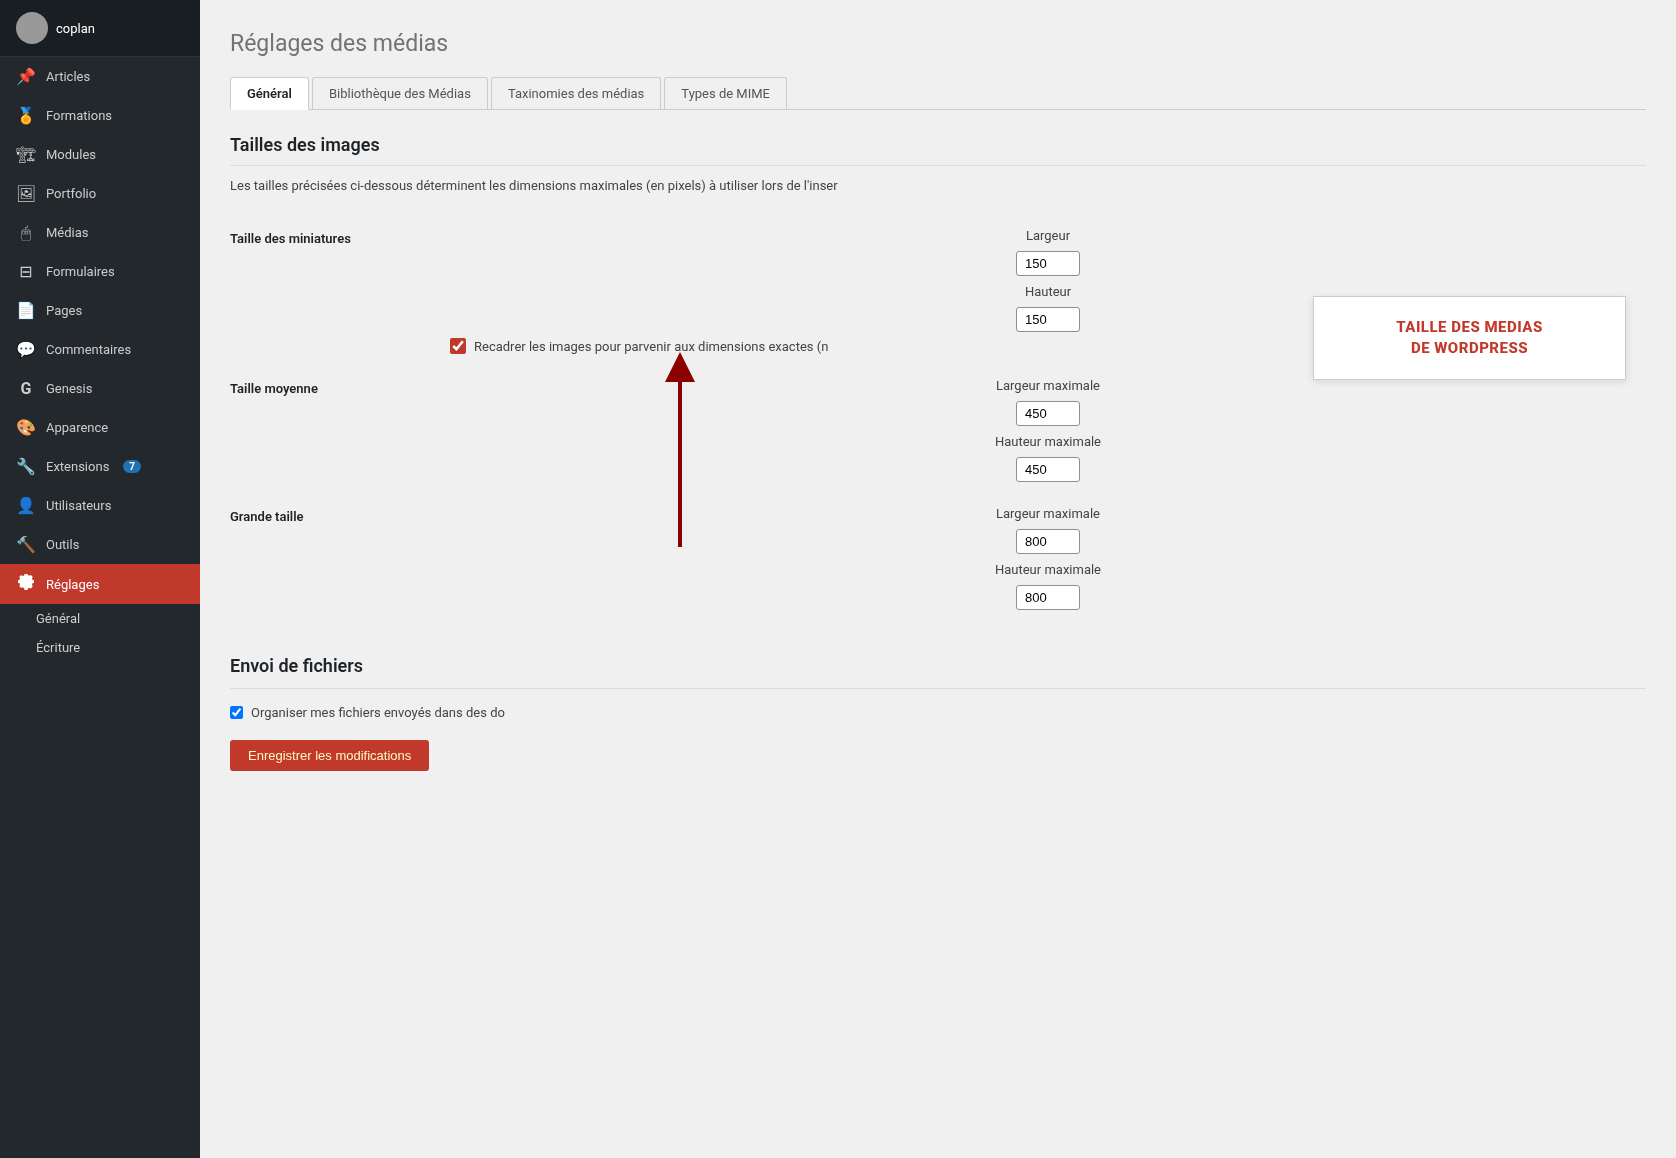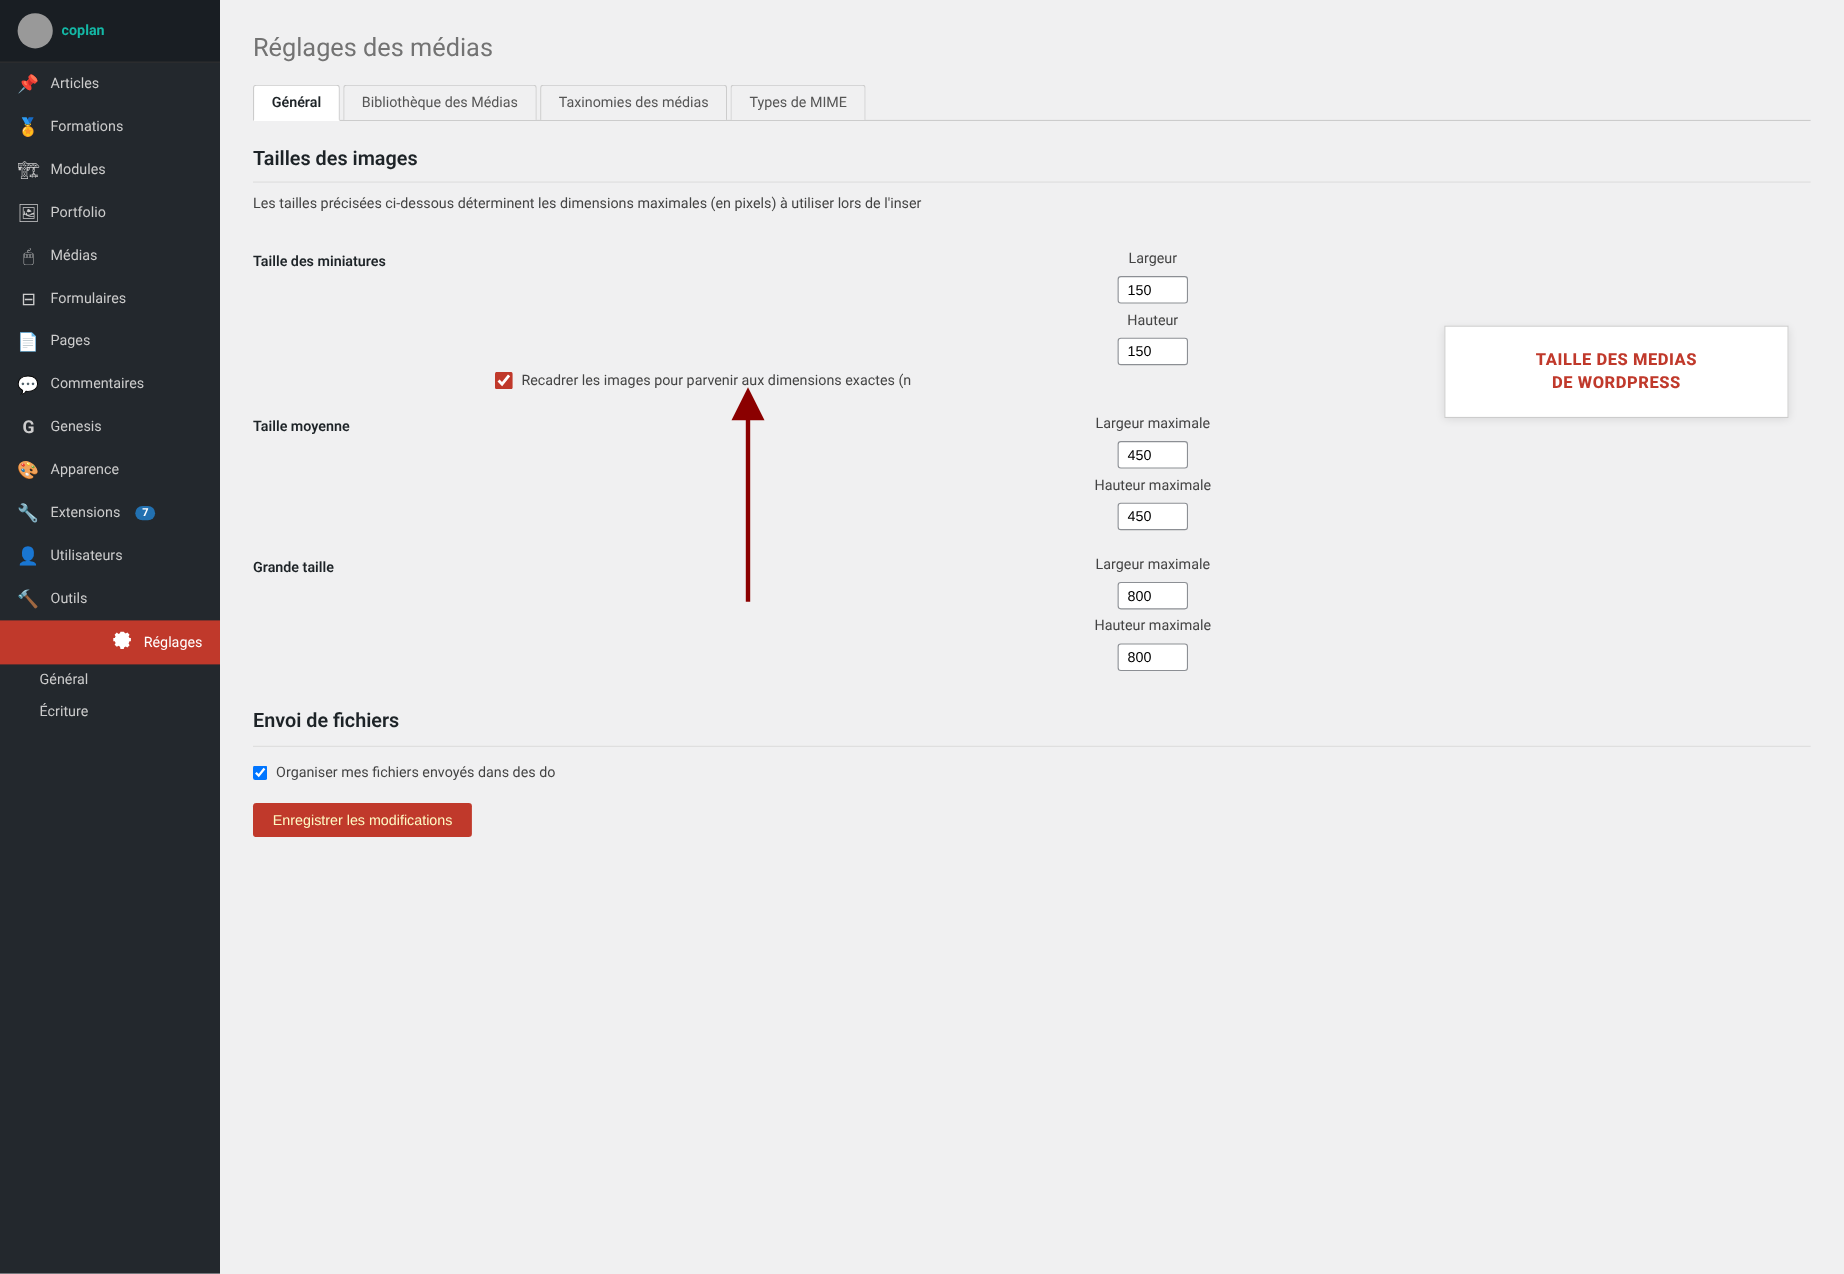--- a/index.html
+++ b/index.html
@@ -33,21 +33,21 @@
       display: flex;
       align-items: center;
       gap: 10px;
       padding: 10px 16px;
       cursor: pointer;
       color: #ccc;
       font-size: 13px;
       text-decoration: none;
       transition: background 0.15s;
     }
-    .sidebar-item.active { background: #c0392b; color: #fff; justify-content: flex-end; }
+    .sidebar-item.active { background: #c0392b; color: #fff; }
     .sidebar-item .icon { font-size: 16px; width: 20px; text-align: center; flex-shrink: 0; }
     .sidebar-item .badge {
       background: #2271b1;
       color: #fff;
       border-radius: 10px;
       padding: 1px 6px;
       font-size: 10px;
       font-weight: bold;
       margin-left: 4px;
     }
@@ -161,21 +161,21 @@
       accent-color: #c0392b;
       width: 16px;
       height: 16px;
     }
 
     
     .envoi-title {
       font-size: 18px;
       font-weight: 600;
       color: #1d2327;
-      margin-top: 4px;
+      margin-top: 14px;
       margin-bottom: 16px;
       border-bottom: 1px solid #ddd;
       padding-bottom: 12px;
     }
     .organiser-row {
       display: flex;
       align-items: center;
       gap: 8px;
       font-size: 13px;
       color: #444;
@@ -217,21 +217,21 @@
       line-height: 1.4;
       letter-spacing: 0.5px;
     }
   </style>
 </head>
 <body>
 
 <div class="sidebar">
   <div class="sidebar-logo">
     <div class="sidebar-logo-icon"></div>
-    <span style="color:#14b8a6;font-size:13px;font-weight:bold;">coplan</span>
+    <span style="color:#ffffff;font-size:13px;">coplan</span>
   </div>
 
   <div class="sidebar-item">
     <span class="icon">📌</span>
     <span>Articles</span>
   </div>
 
   <div class="sidebar-item">
     <span class="icon">🏅</span>
     <span>Formations</span>

